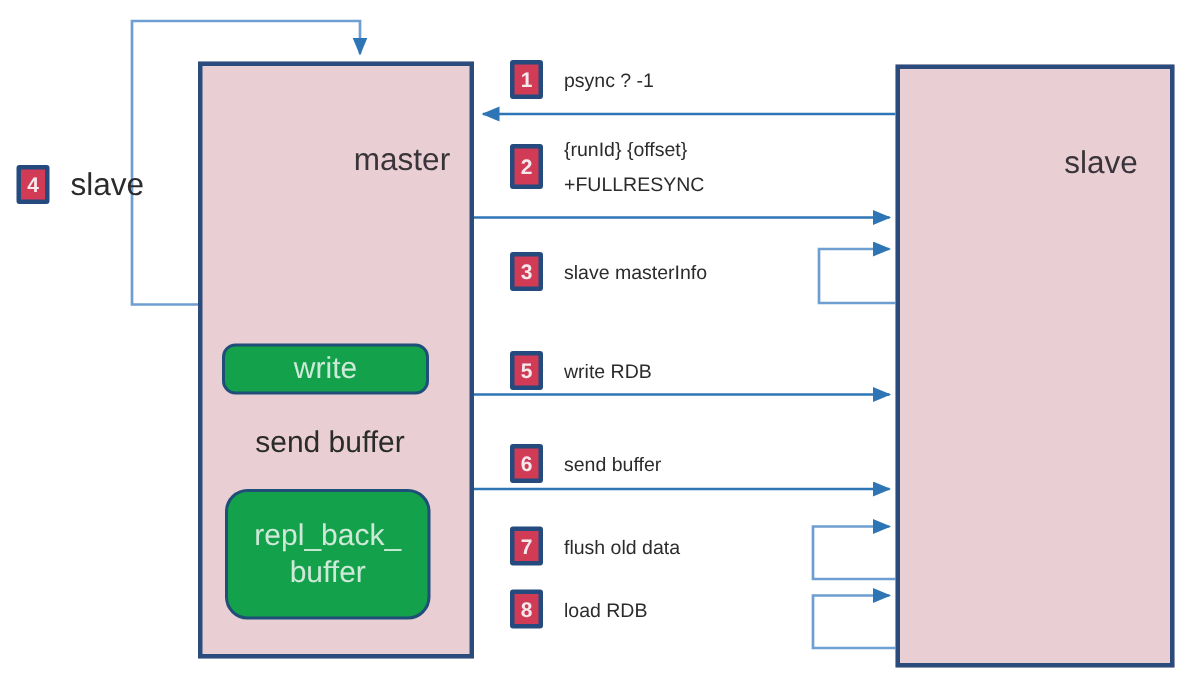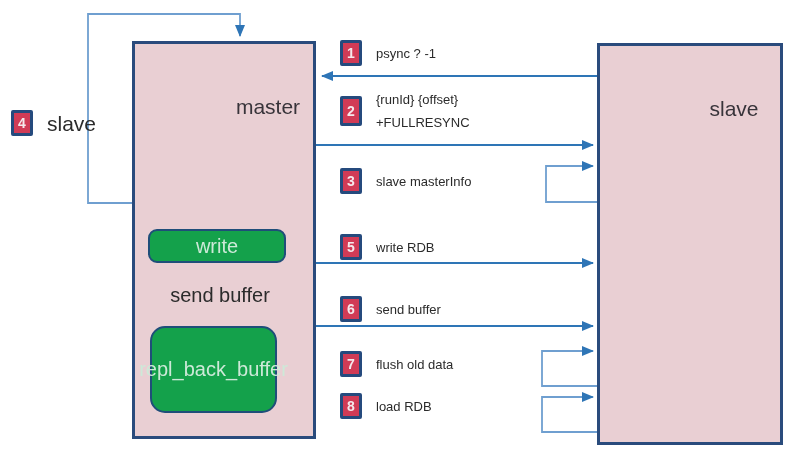--- a/index.html
+++ b/index.html
@@ -74,21 +74,21 @@
 
   <div class="node" style="left:597px;top:43px;width:186px;height:402px;"></div>
   <div class="node-label" style="left:597px;width:186px;top:97px;">slave</div>
 
   <div class="greenbox" style="left:148px;top:229px;width:138px;height:34px;border-radius:9px;">
     <span>write</span>
   </div>
 
   <div class="free-label" style="left:150px;width:140px;top:284px;color:#2b2b2b;">send buffer</div>
 
-  <div class="greenbox" style="left:150px;top:326px;width:127px;height:87px;border-radius:15px;flex-direction:row;">
+  <div class="greenbox" style="left:150px;top:326px;width:137px;height:87px;border-radius:15px;flex-direction:column;">
     <span>repl_back_</span>
     <span>buffer</span>
   </div>
 
   <div class="step bgsave-row" style="top:110px;">
     <span class="badge">4</span>
     <span class="step-label" style="font-size:21px;">slave</span>
   </div>
 
   <div class="step" style="top:40px;">

